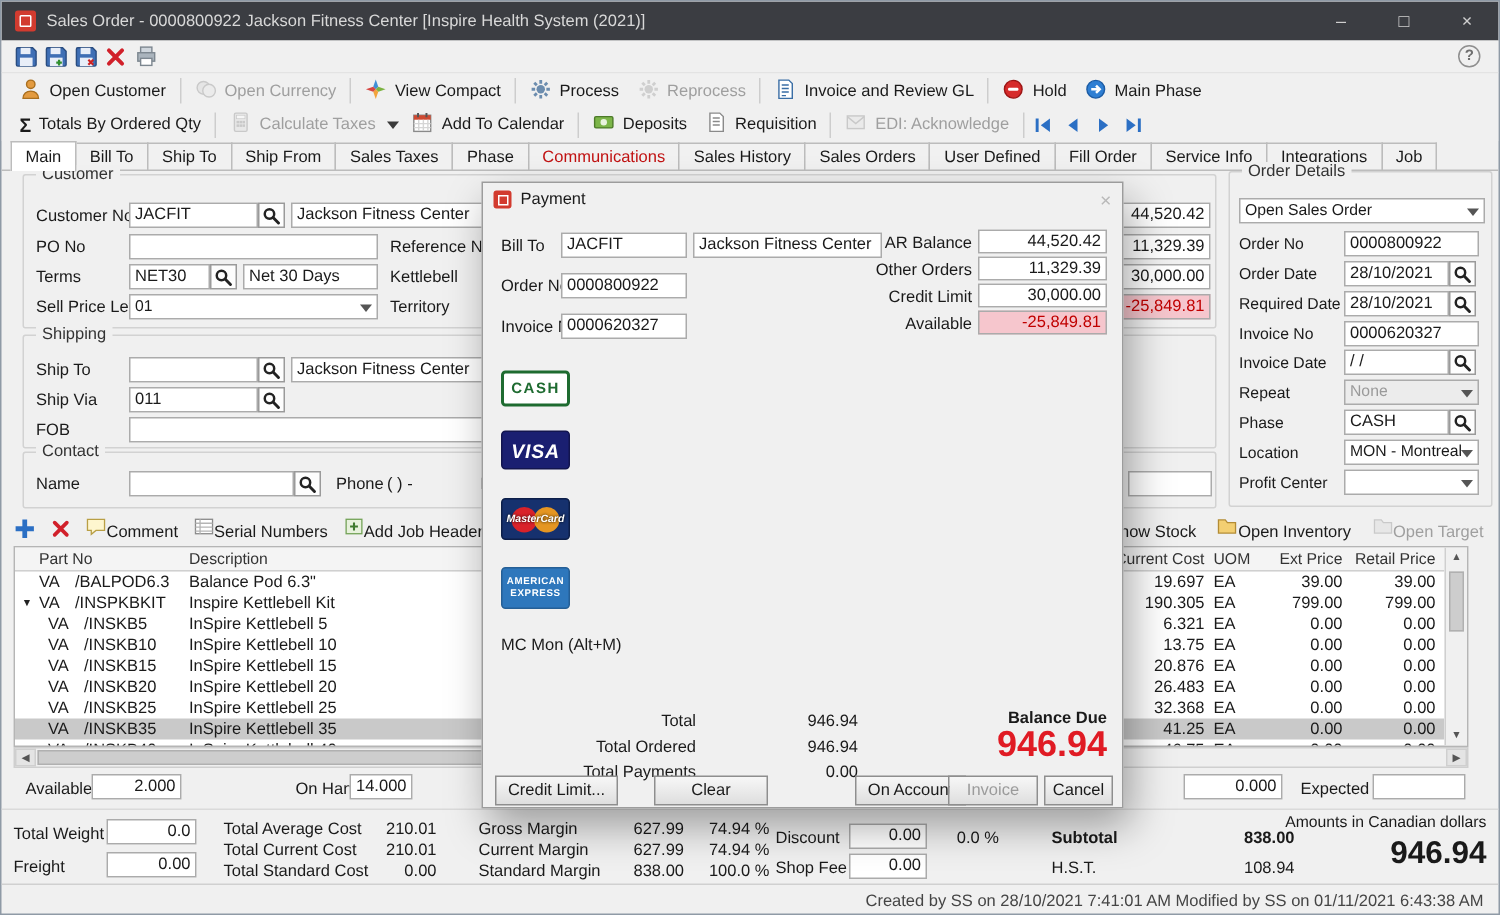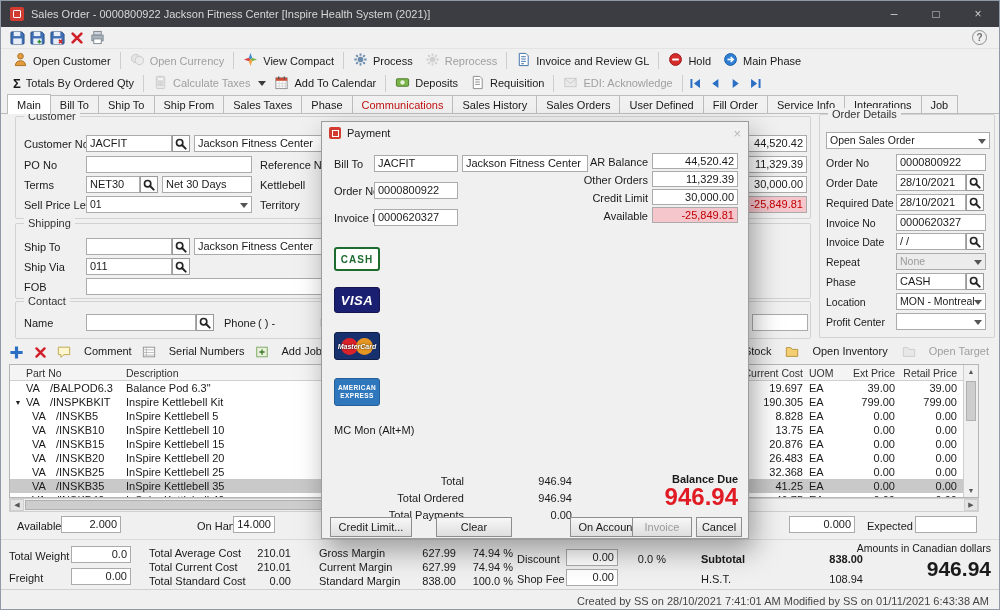--- a/index.html
+++ b/index.html
@@ -39,21 +39,21 @@
 .fld.neg{background:#f6c6cd;color:#c00000}
 .fld.dis{background:#ececec;color:#9a9a9a}
 .sbtn{position:absolute;width:18px;height:17px;border:1px solid #9a9a9a;background:#fdfdfd;display:flex;align-items:center;justify-content:center}
 .combo{position:absolute;height:17px;background:#fff;border:1px solid #ababab;font-size:10.5px;line-height:15px;padding:0 14px 0 3px;white-space:nowrap;overflow:hidden}
 .combo .ch{position:absolute;right:3px;top:6px;width:0;height:0;border-left:4px solid transparent;border-right:4px solid transparent;border-top:5px solid #555}
 .od-lbl{font-size:10.5px}
 .rval{position:absolute;text-align:right;white-space:nowrap}
 .b{font-weight:bold}
 
 #gtoolbar{position:absolute;left:8px;top:341px;width:984px;height:21px;display:flex;align-items:center;gap:10px}
-.gbtn{display:flex;align-items:flex-start;gap:13px;white-space:nowrap}
+.gbtn{display:flex;align-items:flex-end;gap:0;white-space:nowrap}
 .gbtn.dis{color:#9f9f9f}
 .gbtn.dis svg{opacity:.45}
 #gtb-right{margin-left:auto;display:flex;align-items:center;gap:14px;padding-right:4px}
 
 .grid{position:absolute;left:8px;top:363px;width:970px;height:134px;background:#fff;border:1px solid #b5b5b5;overflow:hidden}
 .gin{position:absolute;left:0;top:0;right:15px;bottom:0;overflow:hidden}
 .ghead{display:flex;height:16px;background:#f4f4f4;border-bottom:1px solid #d0d0d0;align-items:center;color:#333;font-size:10.5px}
 .grow{display:flex;height:14px;align-items:center;font-size:11px}
 .grow.sel{background:#c9c9c9}
 .c-arrow{width:16px;text-align:center;font-size:7px;color:#222;flex:0 0 auto}
@@ -547,21 +547,21 @@
           <span class="c-ret">799.00</span>
       </div>
       <div class="grow child">
         <span class="c-arrow"></span>
         <span class="c-part">
             <i class="c-pfx" style="font-style:normal">VA</i>
             <i style="font-style:normal">/INSKB5</i>
           </span>
         <span class="c-desc">InSpire Kettlebell 5</span>
           <span class="c-mid"></span>
-        <span class="c-cost">8.828</span>
+        <span class="c-cost">6.321</span>
           <span class="c-uom">EA</span>
         <span class="c-ext">0.00</span>
           <span class="c-ret">0.00</span>
       </div>
       <div class="grow child">
         <span class="c-arrow"></span>
         <span class="c-part">
             <i class="c-pfx" style="font-style:normal">VA</i>
             <i style="font-style:normal">/INSKB10</i>
           </span>

